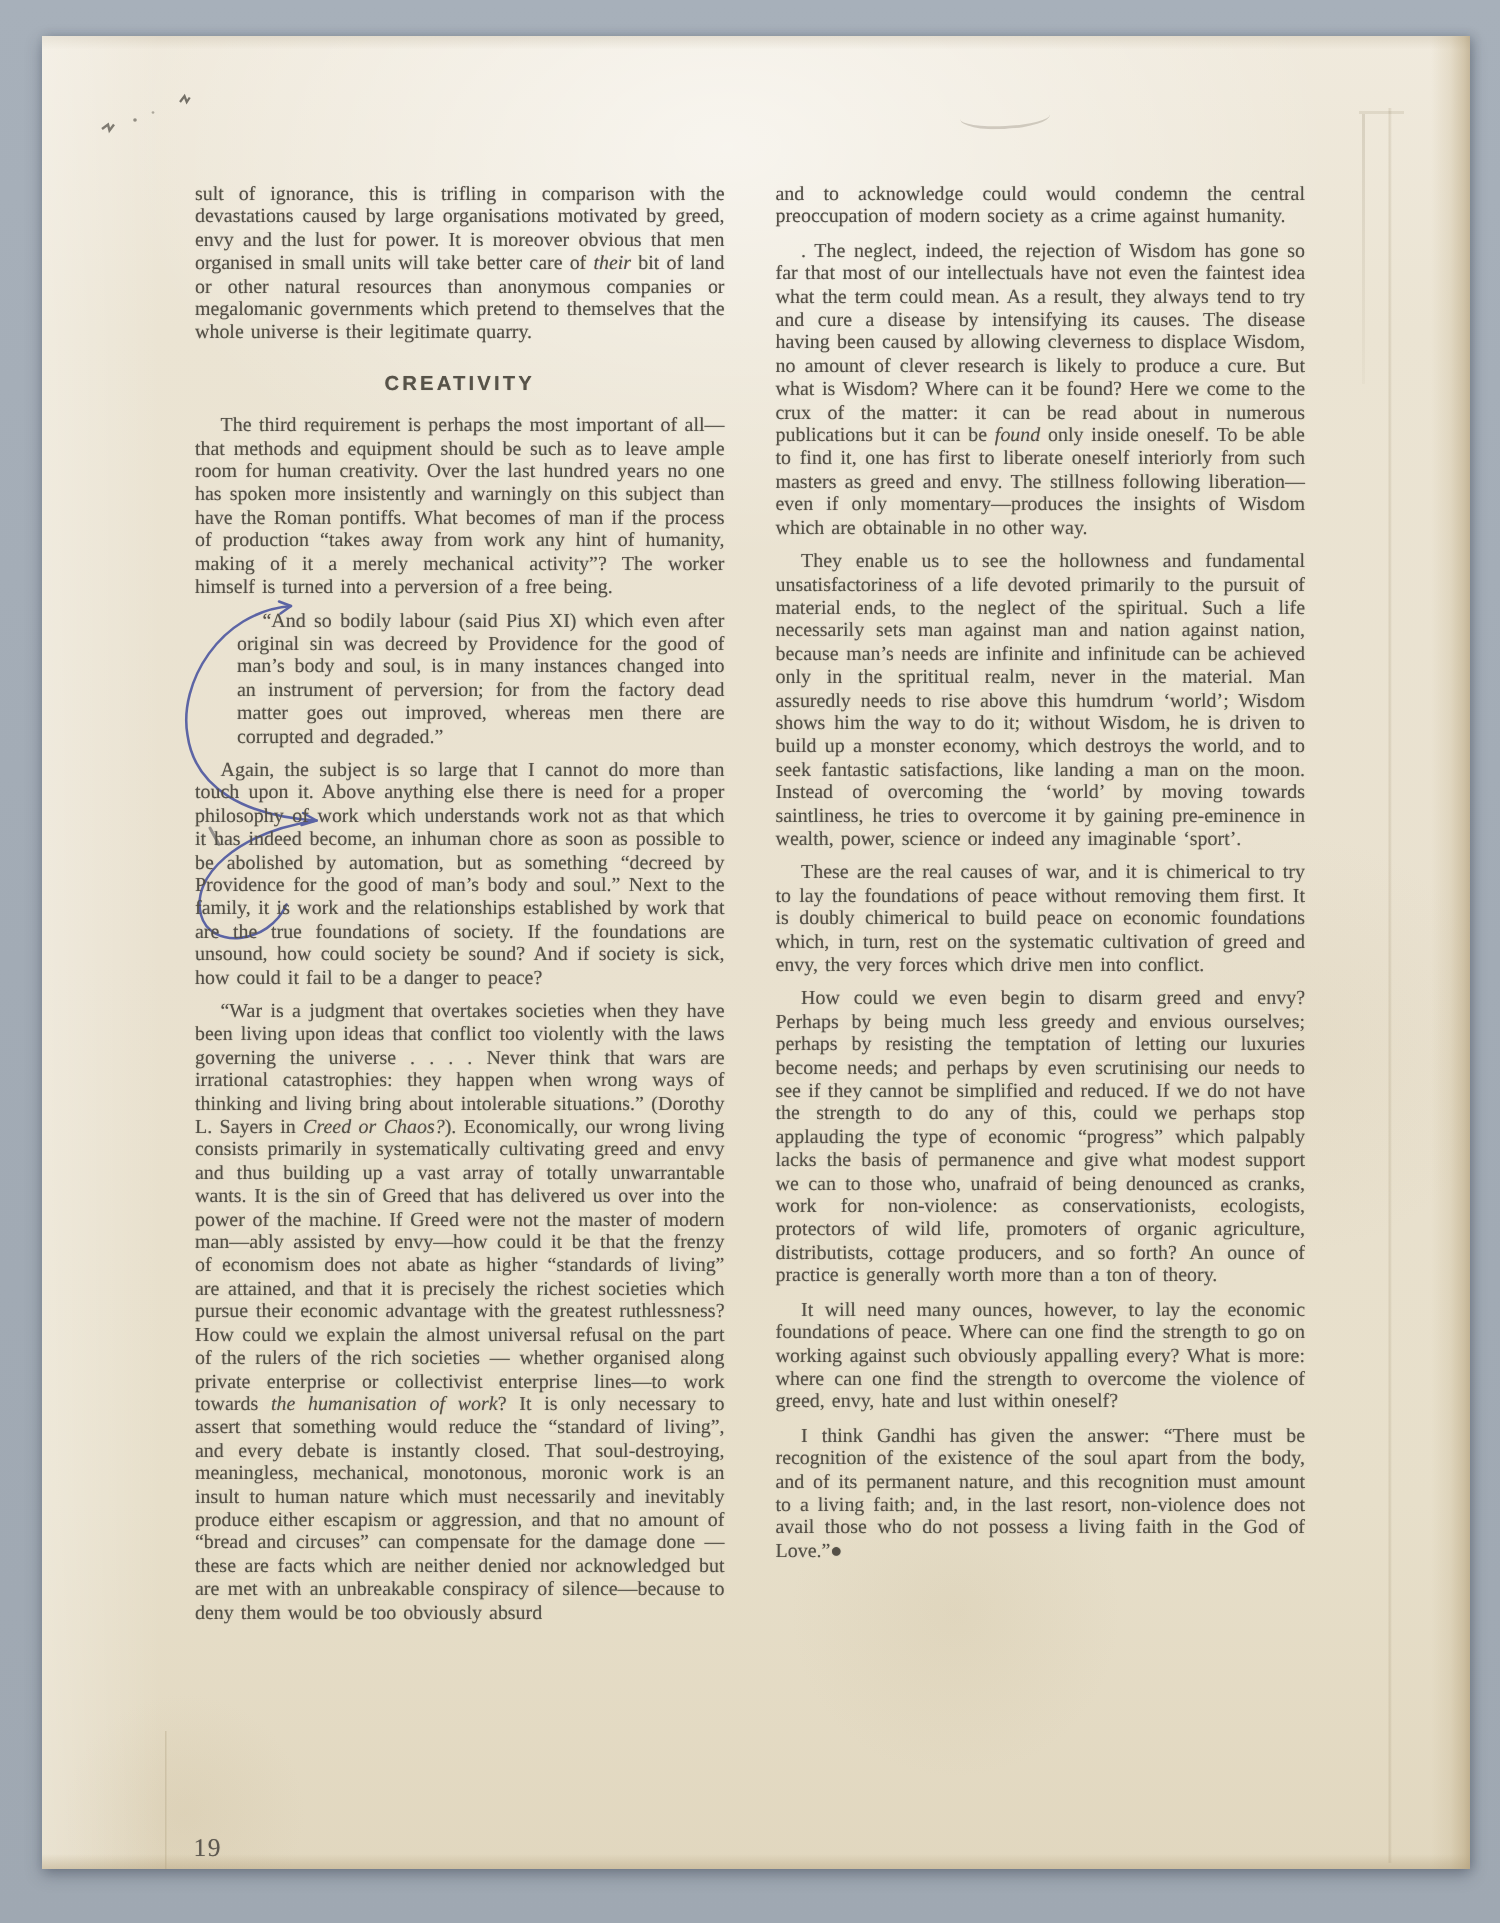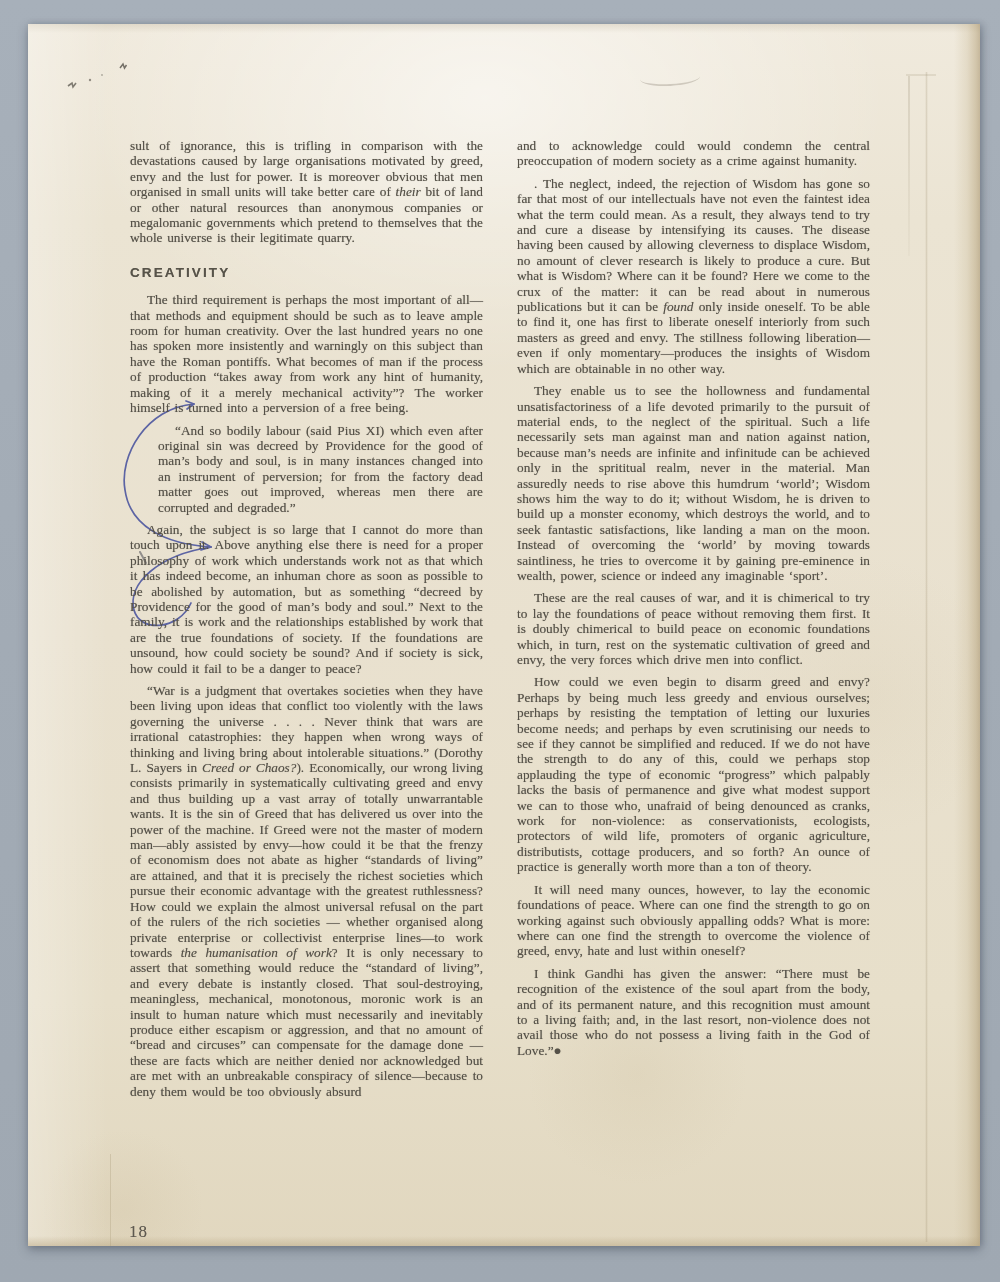--- a/index.html
+++ b/index.html
@@ -61,32 +61,31 @@
     border-radius:0 0 50% 50%;
     transform:rotate(-3deg);
   }
 
   
   .col {
     position:absolute; width:353px; top:97px;
     font-size:13.3px; line-height:15.4px; color:#545047;
     text-align:justify; word-spacing:1.4px;
     text-shadow: 0 0 0.7px rgba(90,85,76,0.55);
-    margin-top: 17px;
   }
   .col-left  { left:102px; }
   .col-right { left:489px; }
 
   .para { margin:0 0 7px 0; text-indent:17px; }
   .para.flush { text-indent:0; }
   .bq { margin:2px 0 7px 28px; text-indent:17px; }
   .heading {
     font-family:"Liberation Sans", sans-serif;
     font-size:13.5px; font-weight:bold; letter-spacing:2.1px;
-    color:#575349; margin:19px 0 12px 0; text-indent:0; text-align:left;
+    color:#575349; margin:19px 0 12px 0; text-indent:0; text-align:center;
     text-shadow: 0 0 0.5px rgba(87,83,73,0.6);
   }
   .col i { font-style:italic; }
 
   .page-number {
     position:absolute; left:101px; top:1198px;
     font-size:17px; color:#5e5950; letter-spacing:1px;
     text-shadow: 0 0 0.6px rgba(94,89,80,0.5);
   }
 
@@ -134,19 +133,19 @@
       <p class="para">Again, the subject is so large that I cannot do more than touch upon it.  Above anything else there is need for a proper philosophy of work which understands work not as that which it has indeed become, an inhuman chore as soon as possible to be abolished by automation, but as something “decreed by Providence for the good of man’s body and soul.”  Next to the family, it is work and the relationships established by work that are the true foundations of society.  If the foundations are unsound, how could society be sound?  And if society is sick, how could it fail to be a danger to peace?</p>
       <p class="para">“War is a judgment that overtakes societies when they have been living upon ideas that conflict too violently with the laws governing the universe . . . .  Never think that wars are irrational catastrophies: they happen when wrong ways of thinking and living bring about intolerable situations.”  (Dorothy L. Sayers in <i>Creed or Chaos?</i>). Economically, our wrong living consists primarily in systematically cultivating greed and envy and thus building up a vast array of totally unwarrantable wants.  It is the sin of Greed that has delivered us over into the power of the machine.  If Greed were not the master of modern man—ably assisted by envy—how could it be that the frenzy of economism does not abate as higher “standards of living” are attained, and that it is precisely the richest societies which pursue their economic advantage with the greatest ruthlessness?  How could we explain the almost universal refusal on the part of the rulers of the rich societies — whether organised along private enterprise or collectivist enterprise lines—to work towards <i>the humanisation of work</i>?  It is only necessary to assert that something would reduce the “standard of living”, and every debate is instantly closed.   That soul-destroying, meaningless, mechanical, monotonous, moronic work is an insult to human nature which must necessarily and inevitably produce either escapism or aggression, and that no amount of “bread and circuses” can compensate for the damage done — these are facts which are neither denied nor acknowledged but are met with an unbreakable conspiracy of silence—because to deny them would be too obviously absurd</p>
     </div>
 
     <div class="col col-right">
       <p class="para flush">and to acknowledge could would condemn the central preoccupation of modern society as a crime against humanity.</p>
       <p class="para">. The neglect, indeed, the rejection of Wisdom has gone so far that most of our intellectuals have not even the faintest idea what the term could mean.  As a result, they always tend to try and cure a disease by intensifying its causes.  The disease having been caused by allowing cleverness to displace Wisdom, no amount of clever research is likely to produce a cure. But what is Wisdom? Where can it be found? Here we come to the crux of the matter: it can be read about in numerous publications but it can be <i>found</i> only inside oneself. To be able to find it, one has first to liberate oneself interiorly from such masters as greed and envy.  The stillness following liberation—even if only momentary—produces the insights of Wisdom which are obtainable in no other way.</p>
       <p class="para">They enable us to see the hollowness and fundamental unsatisfactoriness of a life devoted primarily to the pursuit of material ends, to the neglect of the spiritual.  Such a life necessarily sets man against man and nation against nation, because man’s needs are infinite and infinitude can be achieved only in the sprititual realm, never in the material.  Man assuredly needs to rise above this humdrum ‘world’; Wisdom shows him the way to do it; without Wisdom, he is driven to build up a monster economy, which destroys the world, and to seek fantastic satisfactions, like landing a man on the moon.  Instead of overcoming the ‘world’ by moving towards saintliness, he tries to overcome it by gaining pre-eminence in wealth, power, science or indeed any imaginable ‘sport’.</p>
       <p class="para">These are the real causes of war, and it is chimerical to try to lay the foundations of peace without removing them first.  It is doubly chimerical to build peace on economic foundations which, in turn, rest on the systematic cultivation of greed and envy, the very forces which drive men into conflict.</p>
       <p class="para">How could we even begin to disarm greed and envy?  Perhaps by being much less greedy and envious ourselves; perhaps by resisting the temptation of letting our luxuries become needs; and perhaps by even scrutinising our needs to see if they cannot be simplified and reduced.  If we do not have the strength to do any of this, could we perhaps stop applauding the type of economic “progress” which palpably lacks the basis of permanence and give what modest support we can to those who, unafraid of being denounced as cranks, work for non-violence: as conservationists, ecologists, protectors of wild life, promoters of organic agriculture, distributists, cottage producers, and so forth?  An ounce of practice is generally worth more than a ton of theory.</p>
-      <p class="para">It will need many ounces, however, to lay the economic foundations of peace.  Where can one find the strength to go on working against such obviously appalling odds?  What is more: where can one find the strength to overcome the violence of greed, envy, hate and lust within oneself?</p>
+      <p class="para">It will need many ounces, however, to lay the economic foundations of peace.  Where can one find the strength to go on working against such obviously appalling every?  What is more: where can one find the strength to overcome the violence of greed, envy, hate and lust within oneself?</p>
       <p class="para">I think Gandhi has given the answer: “There must be recognition of the existence of the soul apart from the body, and of its permanent nature, and this recognition must amount to a living faith; and, in the last resort, non-violence does not avail those who do not possess a living faith in the God of Love.”●</p>
     </div>
 
-    <div class="page-number">18</div>
+    <div class="page-number">19</div>
   </div>
 </div>
 
 </body></html>

